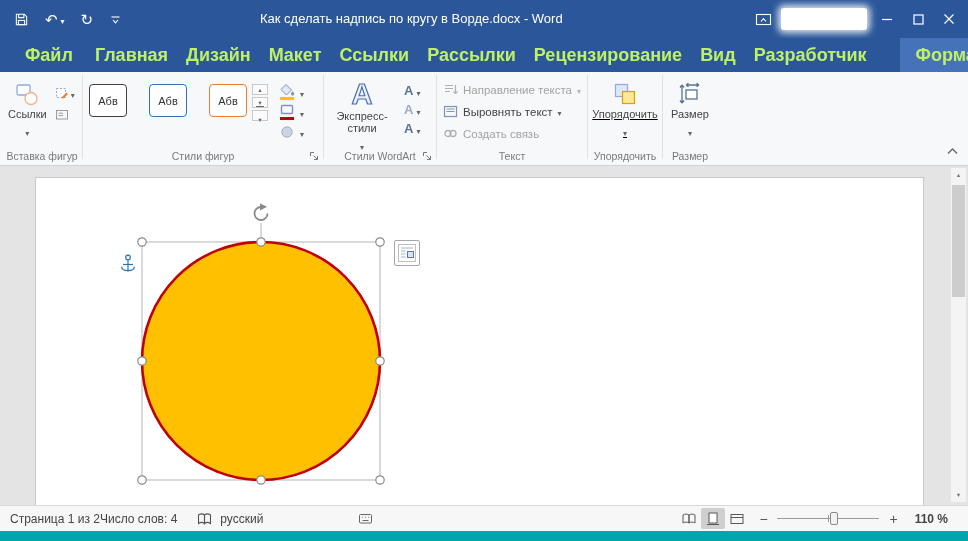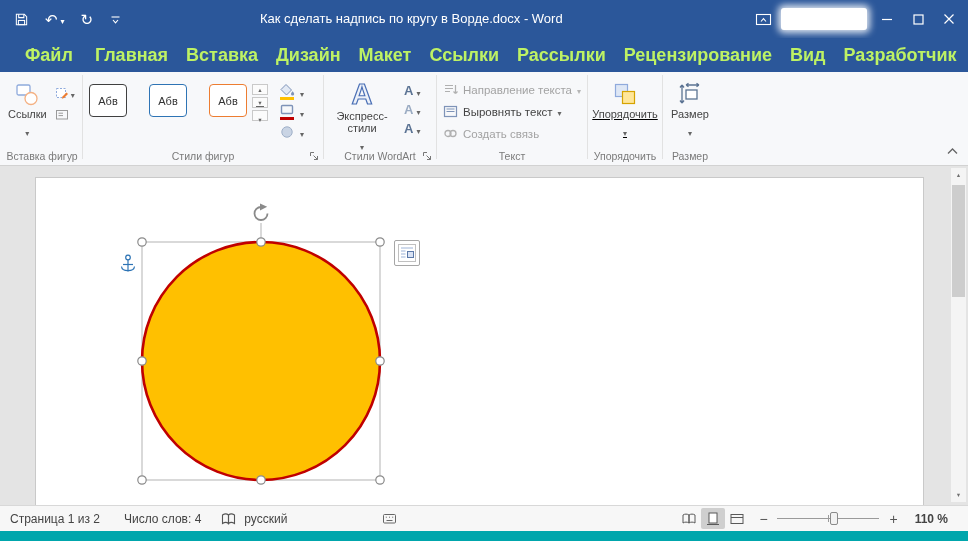--- a/index.html
+++ b/index.html
@@ -88,21 +88,21 @@
   .scrollbar { position:absolute; right:2px; top:2px; width:15px; height:334px; background:#F4F4F4; }
   .sb-arrow { position:absolute; left:0; width:15px; height:14px; display:flex; align-items:center; justify-content:center; }
   .sb-arrow.top { top:0; }
   .sb-arrow.bottom { bottom:0; }
   .sb-arrow::after { color:#707070; }
   .sb-thumb { position:absolute; left:1px; top:17px; width:13px; height:112px; background:#CDCDCD; }
 
   
   .statusbar { position:absolute; left:0; top:505px; width:968px; height:26px; background:#F7F7F7; border-top:1px solid #D8D8D8; display:flex; align-items:center; font-size:12px; color:#444; }
   .sb-item { white-space:nowrap; }
-  .m10 { margin-left:10px; } .m24 { margin-left:24px; } .m20 { margin-left:20px; } .m8 { margin-left:8px; } .m95 { margin-left:95px; }
+  .m10 { margin-left:10px; } .m24 { } .m20 { margin-left:20px; } .m8 { margin-left:8px; } .m95 { margin-left:95px; }
   .sb-right { position:absolute; right:20px; top:0; height:25px; display:flex; align-items:center; }
   .viewbtn { width:24px; height:21px; display:flex; align-items:center; justify-content:center; border-radius:2px; }
   .viewbtn.active { background:#CFCFCF; }
   .zbtn { width:18px; text-align:center; font-size:14px; color:#555; margin-left:6px; }
   .ztrack { position:relative; width:102px; height:21px; margin-left:4px; }
   .ztrack::before { content:""; position:absolute; left:0; right:0; top:10px; height:1px; background:#9A9A9A; }
   .znotch { position:absolute; left:50%; top:7px; width:1px; height:7px; background:#9A9A9A; }
   .zthumb { position:absolute; left:52%; top:4px; width:8px; height:13px; background:#F2F2F2; border:1px solid #8A8A8A; border-radius:2px; }
   .zval { margin-left:12px; white-space:nowrap; color:#444;font-weight:bold; }
 
@@ -159,21 +159,20 @@
         <svg width="12" height="12" viewBox="0 0 12 12" stroke="#fff" stroke-width="1.2">
             <path d="M1.5 1.5l9 9M10.5 1.5l-9 9"></path>
           </svg>
       </button>
     </div>
   </div>
 
   <div class="tabrow" style="background: rgb(43, 87, 154);">
     <div class="tab file">Файл</div>
     <div class="tab">Главная</div>
-    <div class="tab">Вставка</div>
     <div class="tab">Дизайн</div>
     <div class="tab">Макет</div>
     <div class="tab">Ссылки</div>
     <div class="tab">Рассылки</div>
     <div class="tab">Рецензирование</div>
     <div class="tab">Вид</div>
     <div class="tab">Разработчик</div>
     <div class="tab active" style="background: rgb(70, 114, 185);">Формат</div>
     <div class="assistant">
       <svg width="14" height="15" viewBox="0 0 14 15" fill="none" stroke="#fff" stroke-width="1.1">

